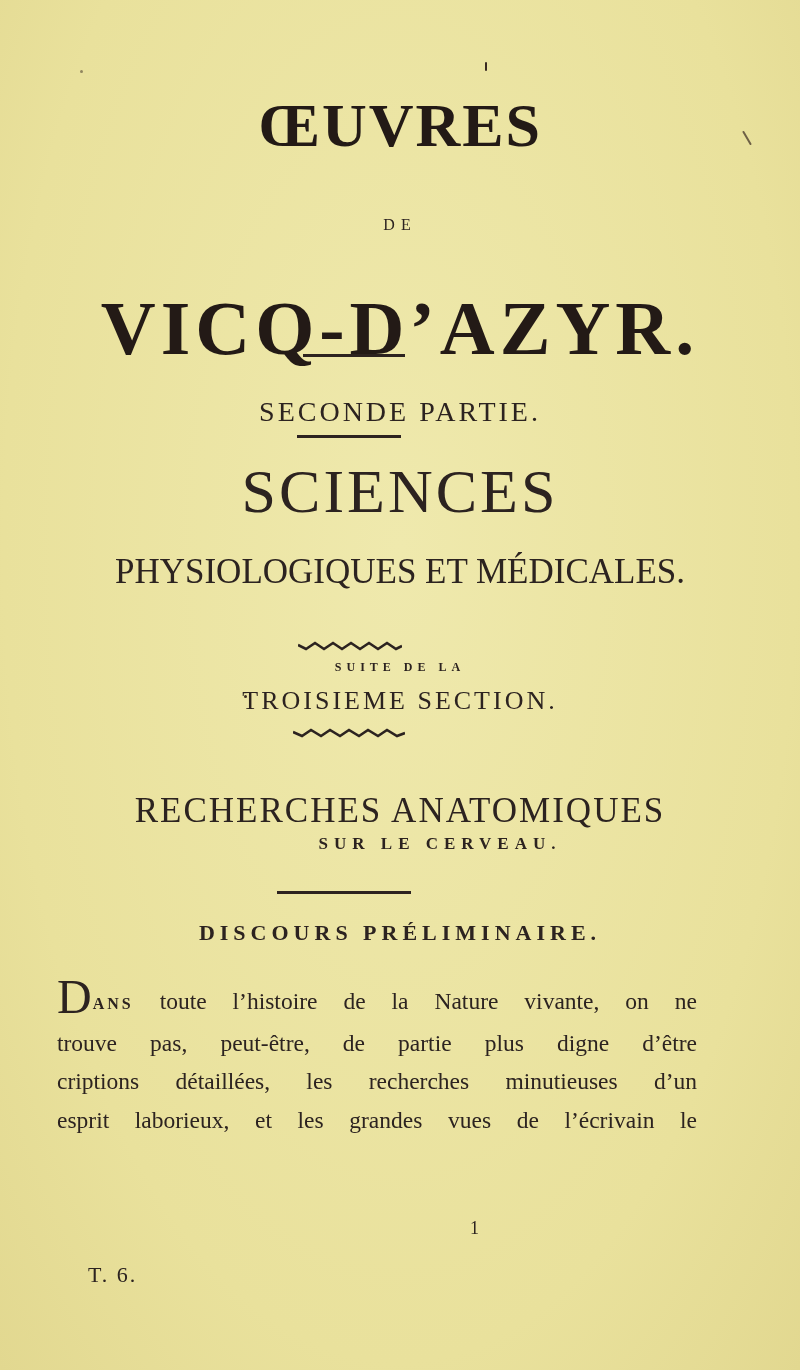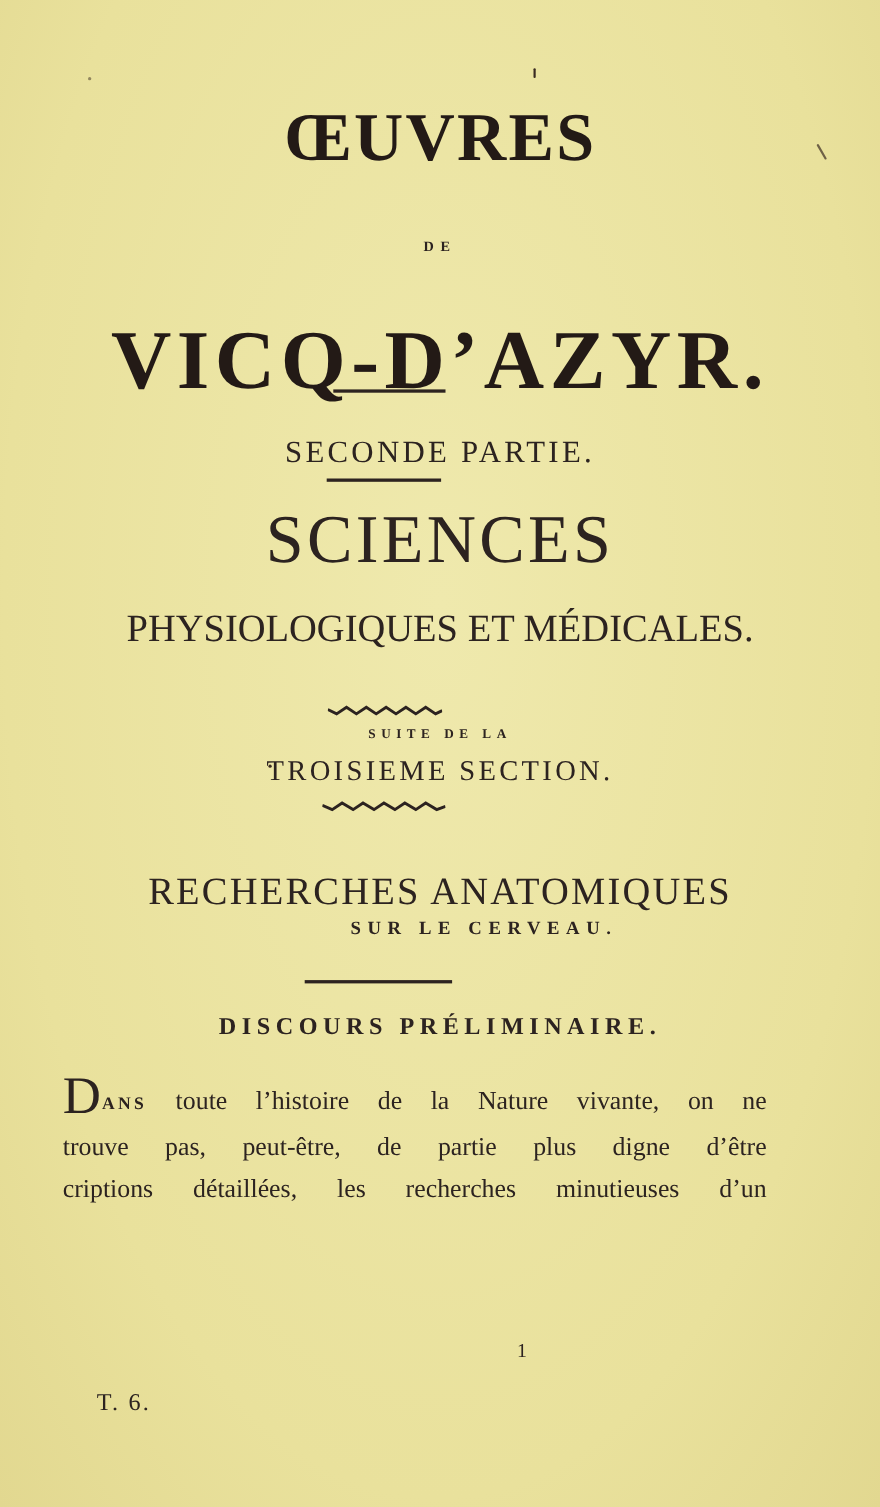--- a/index.html
+++ b/index.html
@@ -7,21 +7,21 @@
     width: 800px; height: 1370px; overflow: hidden;
     background: #ece5a2;
     background-image: radial-gradient(ellipse at 50% 40%, #efe9ad 0%, #e9e19c 70%, #e2d890 100%);
     font-family: "Liberation Serif", "DejaVu Serif", serif;
     color: #2c2320;
     position: relative;
   }
   .page { position: absolute; left: 0; top: 12px; width: 700px; height: 1370px; border-radius: 27px; }
   .center { position: absolute; left: 0; width: 800px; text-align: center; white-space: nowrap; }
   .t-oeuvres { top: 78px; font-size: 62px; letter-spacing: 2px; font-weight: bold; color: #231a16; }
-  .t-de { top: 204px; font-size: 13px; font-weight: bold; letter-spacing: 6px; }
+  .t-de { top: 204px; font-size: 16px; font-weight: normal; letter-spacing: 6px; }
   .t-vicq { top: 232px; font-size: 76px; letter-spacing: 5px; color: #231a16; font-weight: bold; margin-top: 41px; }
   .t-seconde { top: 384px; font-size: 28px; letter-spacing: 3px; }
   .t-sciences { top: 444px; font-size: 62px; letter-spacing: 3px; }
   .t-physio { top: 540px; font-size: 35px; letter-spacing: 0px; }
   .t-suite { top: 648px; font-size: 12px; font-weight: bold; letter-spacing: 5px; }
   .t-troisieme { top: 674px; font-size: 26px; letter-spacing: 3px; }
   .t-recherches { top: 762px; font-size: 35px; letter-spacing: 2px; margin-top: 17px; }
   .t-sur { top: 822px; font-size: 17px; letter-spacing: 6px; font-weight: bold; padding-left: 40px; }
   .t-discours { top: 908px; font-size: 22px; font-weight: bold; letter-spacing: 5px; }
   .rule { position: absolute; height: 3px; background: #2d2320; }
@@ -71,20 +71,21 @@
   <div class="center t-sur">SUR LE CERVEAU.</div>
 
   <div class="rule rule3"></div>
 
   <div class="center t-discours">DISCOURS PRÉLIMINAIRE.</div>
 
   <div class="body-text">
     <span class="line"><span class="dropcap">D</span><span class="smallcaps-ans">ANS</span><span> toute l’histoire de la Nature vivante, on ne</span></span>
     <span class="line">trouve pas, peut-être, de partie plus digne d’être</span>
     <span class="line">criptions détaillées, les recherches minutieuses d’un</span>
+    <span class="line">esprit laborieux, et les grandes vues de l’écrivain le</span>
   </div>
 
   <div class="footer">
     <span class="footer-left">T. 6.</span>
     <span class="footer-right">1</span>
   </div>
 
   <div class="speck" style="left:485px;top:50px;width:2px;height:9px;border-radius:1px;"></div>
   <div class="speck" style="left:746px;top:118px;width:2px;height:16px;border-radius:1px;transform:rotate(-30deg);opacity:.7;"></div>
   <div class="speck" style="left:244px;top:683px;width:3px;height:3px;"></div>

